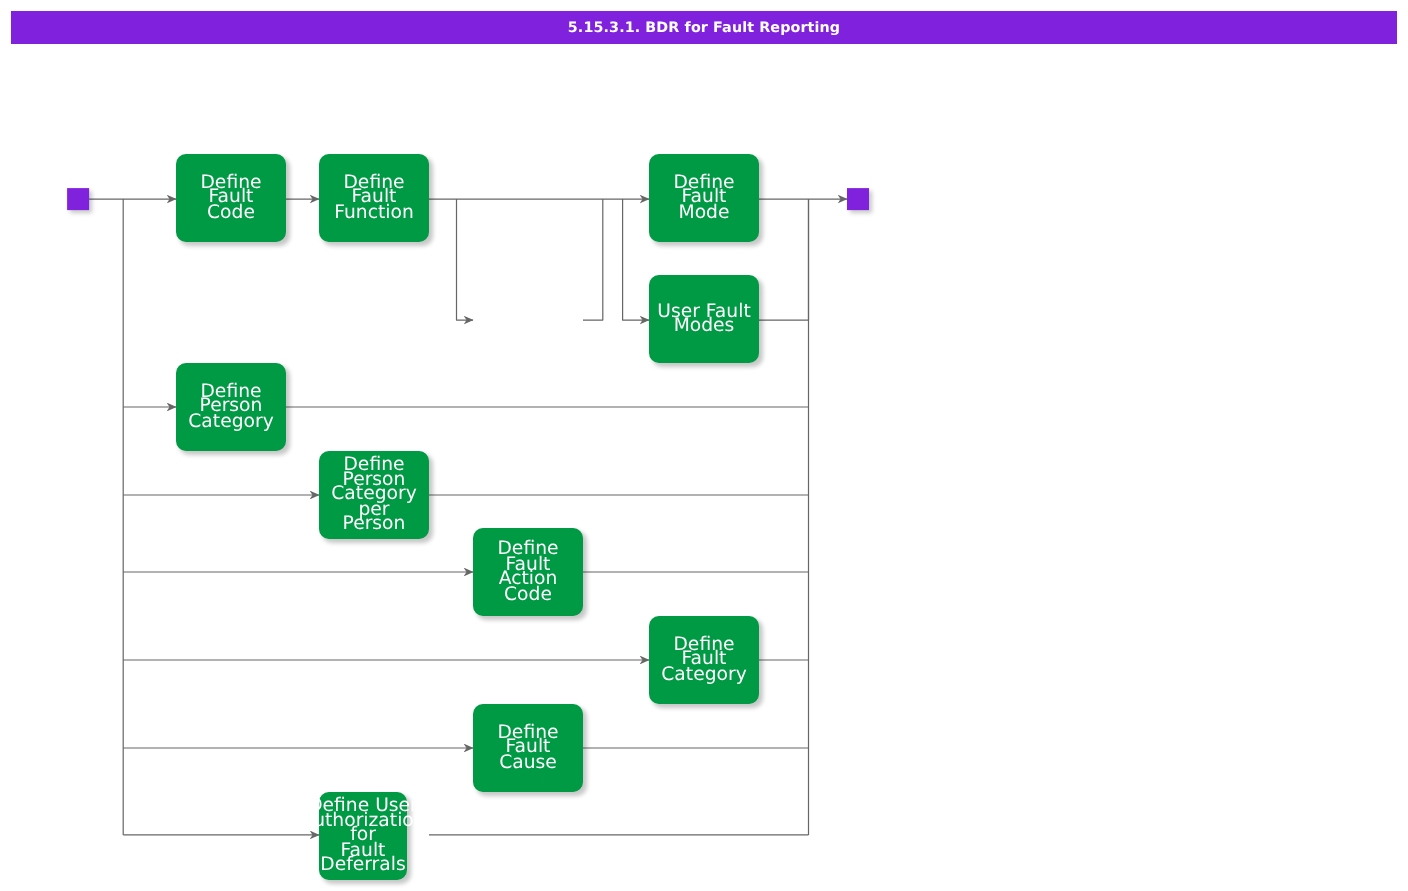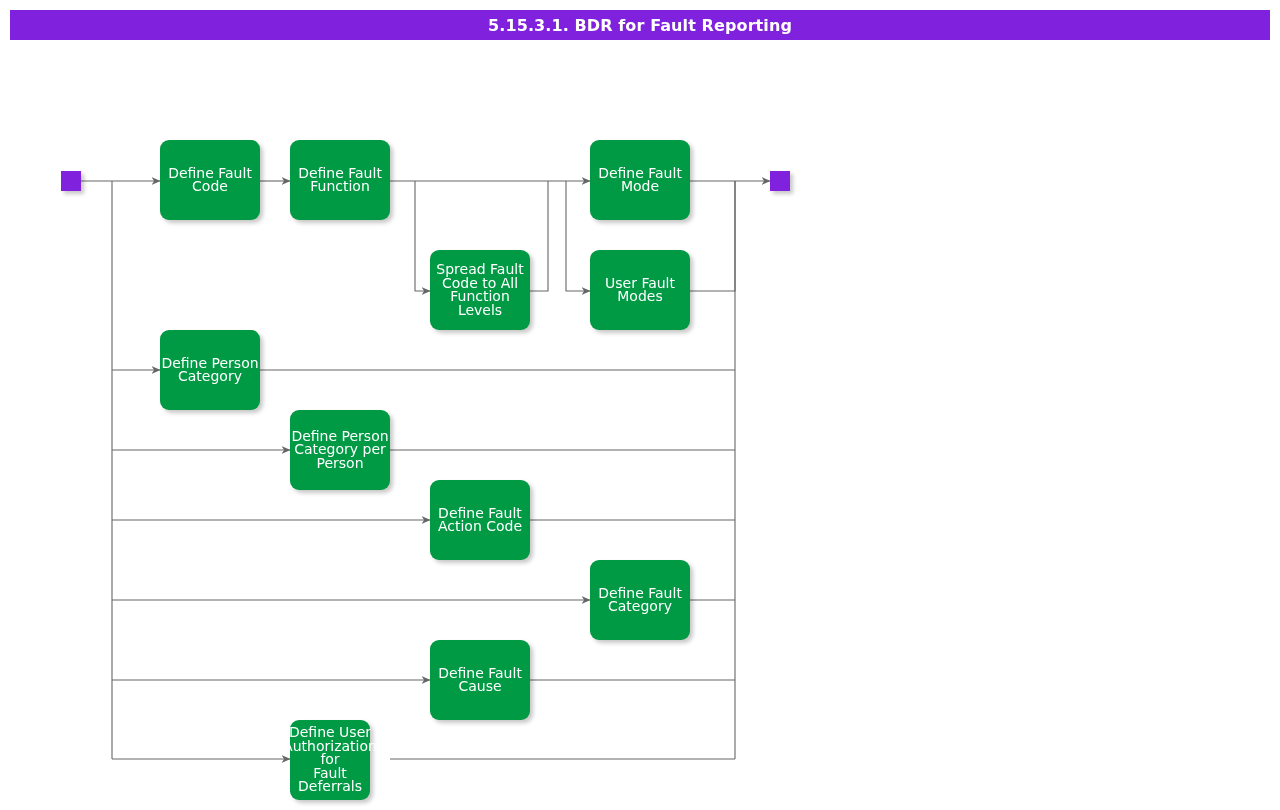--- a/index.html
+++ b/index.html
@@ -28,21 +28,21 @@
     top: 10px;
     width: 1260px;
     height: 30px;
     background: #8022dd;
     display: flex;
     align-items: center;
     justify-content: center;
   }
   .titlebar-text {
     color: #ffffff;
-    font-size: 16px;
+    font-size: 13px;
     font-weight: bold;
     font-family: "DejaVu Sans", sans-serif;
     letter-spacing: 0.1px;
     white-space: nowrap;
   }
   
   .canvas {
     position: absolute;
     left: 0;
     top: 40px;
@@ -63,21 +63,21 @@
     background: #009944;
     border-radius: 9px;
     box-shadow: 3px 3px 4px rgba(0,0,0,0.22);
     display: flex;
     align-items: center;
     justify-content: center;
     text-align: center;
   }
   .node-label {
     color: #ffffff;
-    font-size: 14px;
+    font-size: 17px;
     line-height: 13.5px;
     font-family: "DejaVu Sans", sans-serif;
     white-space: pre-line;
     padding: 0 1px;
   }
   .terminal {
     position: absolute;
     width: 20px;
     height: 20px;
     background: #8022dd;
@@ -147,25 +147,20 @@
     <div class="node" style="left:160px; top:100px; width:100px; height:80px;">
       <span class="node-label">Define Fault
 Code</span>
     </div>
 
     <div class="node" style="left:290px; top:100px; width:100px; height:80px;">
       <span class="node-label">Define Fault
 Function</span>
     </div>
 
-    <div class="node" style="left:430px; top:210px; width:100px; height:80px;">
-      <span class="node-label">Spread Fault
-Code to All
-Function Levels</span>
-    </div>
 
     <div class="node" style="left:590px; top:100px; width:100px; height:80px;">
       <span class="node-label">Define Fault
 Mode</span>
     </div>
 
     <div class="node" style="left:590px; top:210px; width:100px; height:80px;">
       <span class="node-label">User Fault
 Modes</span>
     </div>

